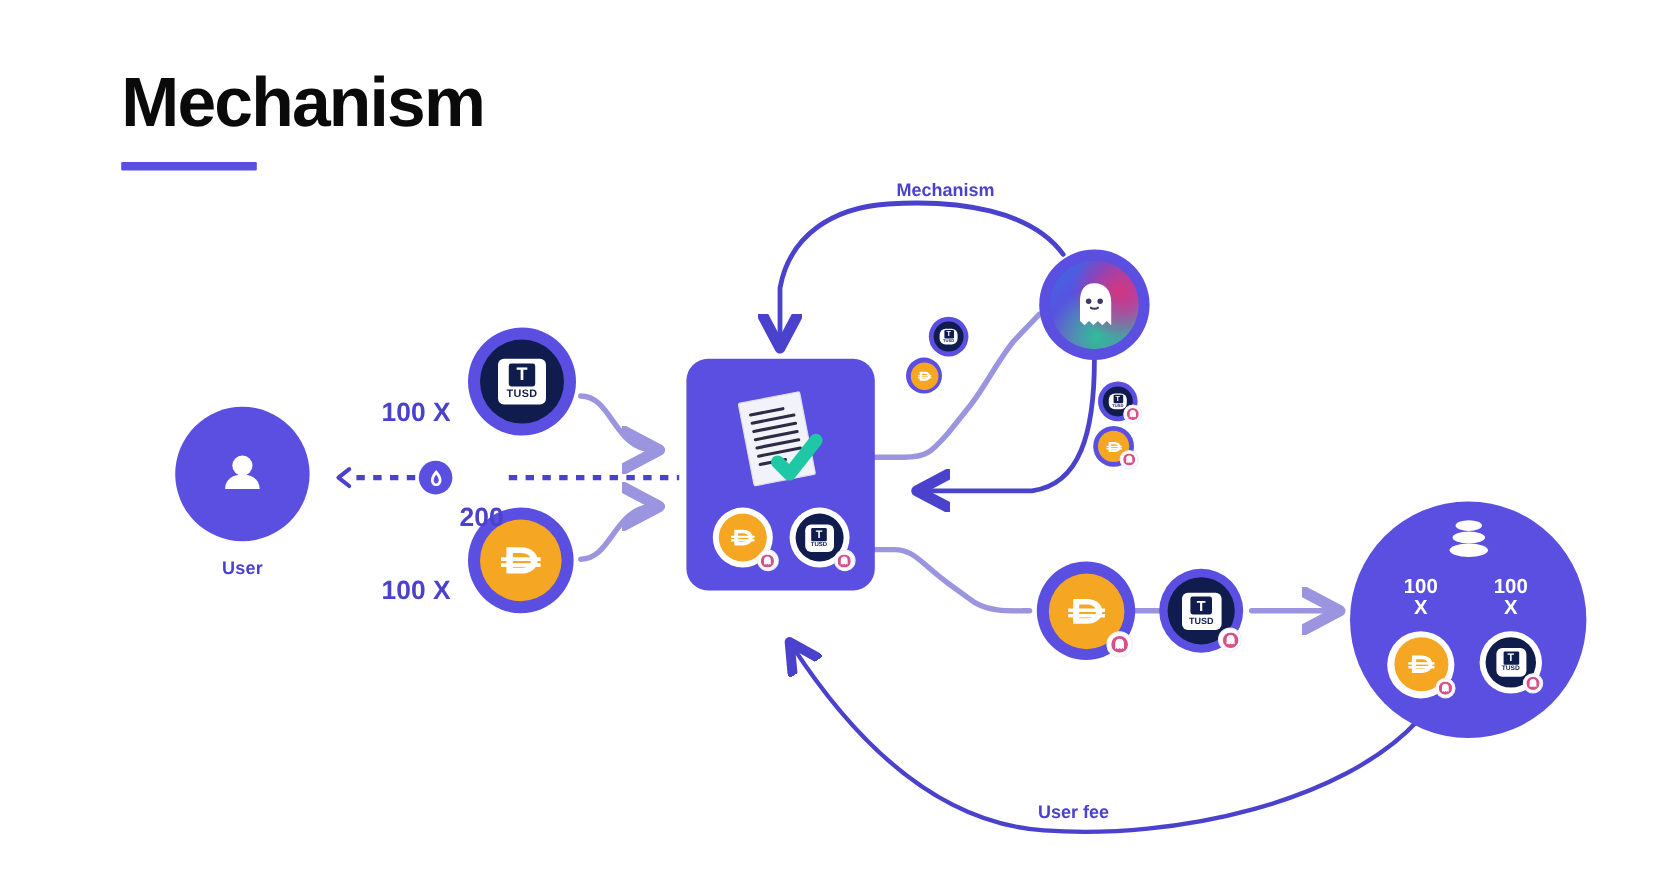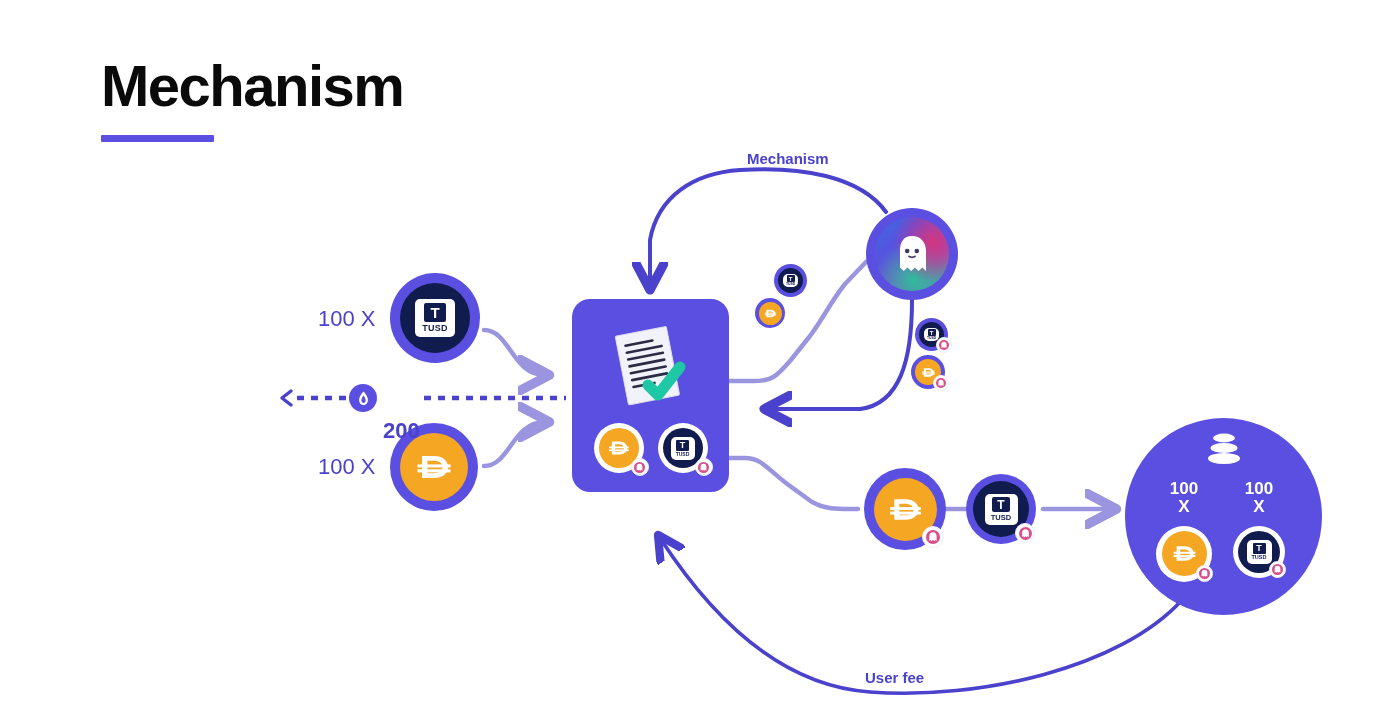--- a/index.html
+++ b/index.html
@@ -51,21 +51,21 @@
 
   .tusd-badge{
     background:#ffffff;border-radius:5px;display:flex;flex-direction:column;
     align-items:center;justify-content:center;line-height:1;
   }
   .tusd-badge .t-sq{background:#101c4e;color:#ffffff;font-weight:bold;display:flex;align-items:center;justify-content:center;}
   .tusd-badge .t-word{color:#101c4e;font-weight:bold;}
 
   
   .amount{
-    position:absolute;font-size:22px;font-weight:normal;color:#4a41cc;white-space:nowrap;
+    position:absolute;font-size:22px;font-weight:bold;color:#4a41cc;white-space:nowrap;margin-top:25px;
   }
   #amt-tusd{left:318px;top:306px;}
   #amt-dai{left:318px;top:454px;}
 
   
   #burn-chip{position:absolute;left:349px;top:384px;width:28px;height:28px;border-radius:50%;
     background:#5a4fe0;display:flex;align-items:center;justify-content:center;}
   #burn-amount{position:absolute;left:383px;top:385px;font-size:22px;font-weight:bold;color:#4a41cc;margin-top:33px;}
 
   
@@ -156,20 +156,29 @@
     <path d="M912,300 C912,360 900,404 860,409 L768,409" fill="none" stroke="#4a41cc" stroke-width="4" stroke-linecap="round" marker-end="url(#ahD)"></path>
 
     <path d="M729,458 L745,458 C762,458 768,470 790,486 L812,502 C826,510 840,509 858,509" fill="none" stroke="#9b95e0" stroke-width="4.5" stroke-linecap="round" stroke-linejoin="round"></path>
 
     <path d="M946,509 L966,509" fill="none" stroke="#9b95e0" stroke-width="4.5" stroke-linecap="round"></path>
     <path d="M1043,509 L1112,509" fill="none" stroke="#9b95e0" stroke-width="4.5" stroke-linecap="round" marker-end="url(#ahL)"></path>
 
     <path d="M1182,600 C1120,668 980,700 870,692 C780,686 712,618 660,538" fill="none" stroke="#4a41cc" stroke-width="3.6" stroke-linecap="round" marker-end="url(#ahD)"></path>
   </svg>
 
+  <div id="user-node" class="node">
+    <div id="user-circle">
+      <svg width="46" height="46" viewBox="0 0 46 46">
+        <circle cx="23" cy="16" r="8.4" fill="#ffffff"></circle>
+        <path d="M8.6,35.5 C8.6,27.6 14.9,23.5 23,23.5 C31.1,23.5 37.4,27.6 37.4,35.5 Z" fill="#ffffff"></path>
+      </svg>
+    </div>
+    <div id="user-label">User</div>
+  </div>
 
   <div class="amount" id="amt-tusd">100 X</div>
   <div class="amount" id="amt-dai">100 X</div>
 
   <div class="node" style="left:390px;top:273px;">
     <div class="token tusd" style="width:90px;height:90px;">
       <div class="inner" style="width:70px;height:70px;">
         <div class="tusd-badge" style="width:40px;height:34px;padding:2px 0;">
           <div class="t-sq" style="width:22px;height:19px;font-size:15px;border-radius:2px;">T</div>
           <div class="t-word" style="font-size:9px;margin-top:2px;letter-spacing:.3px;">TUSD</div>

